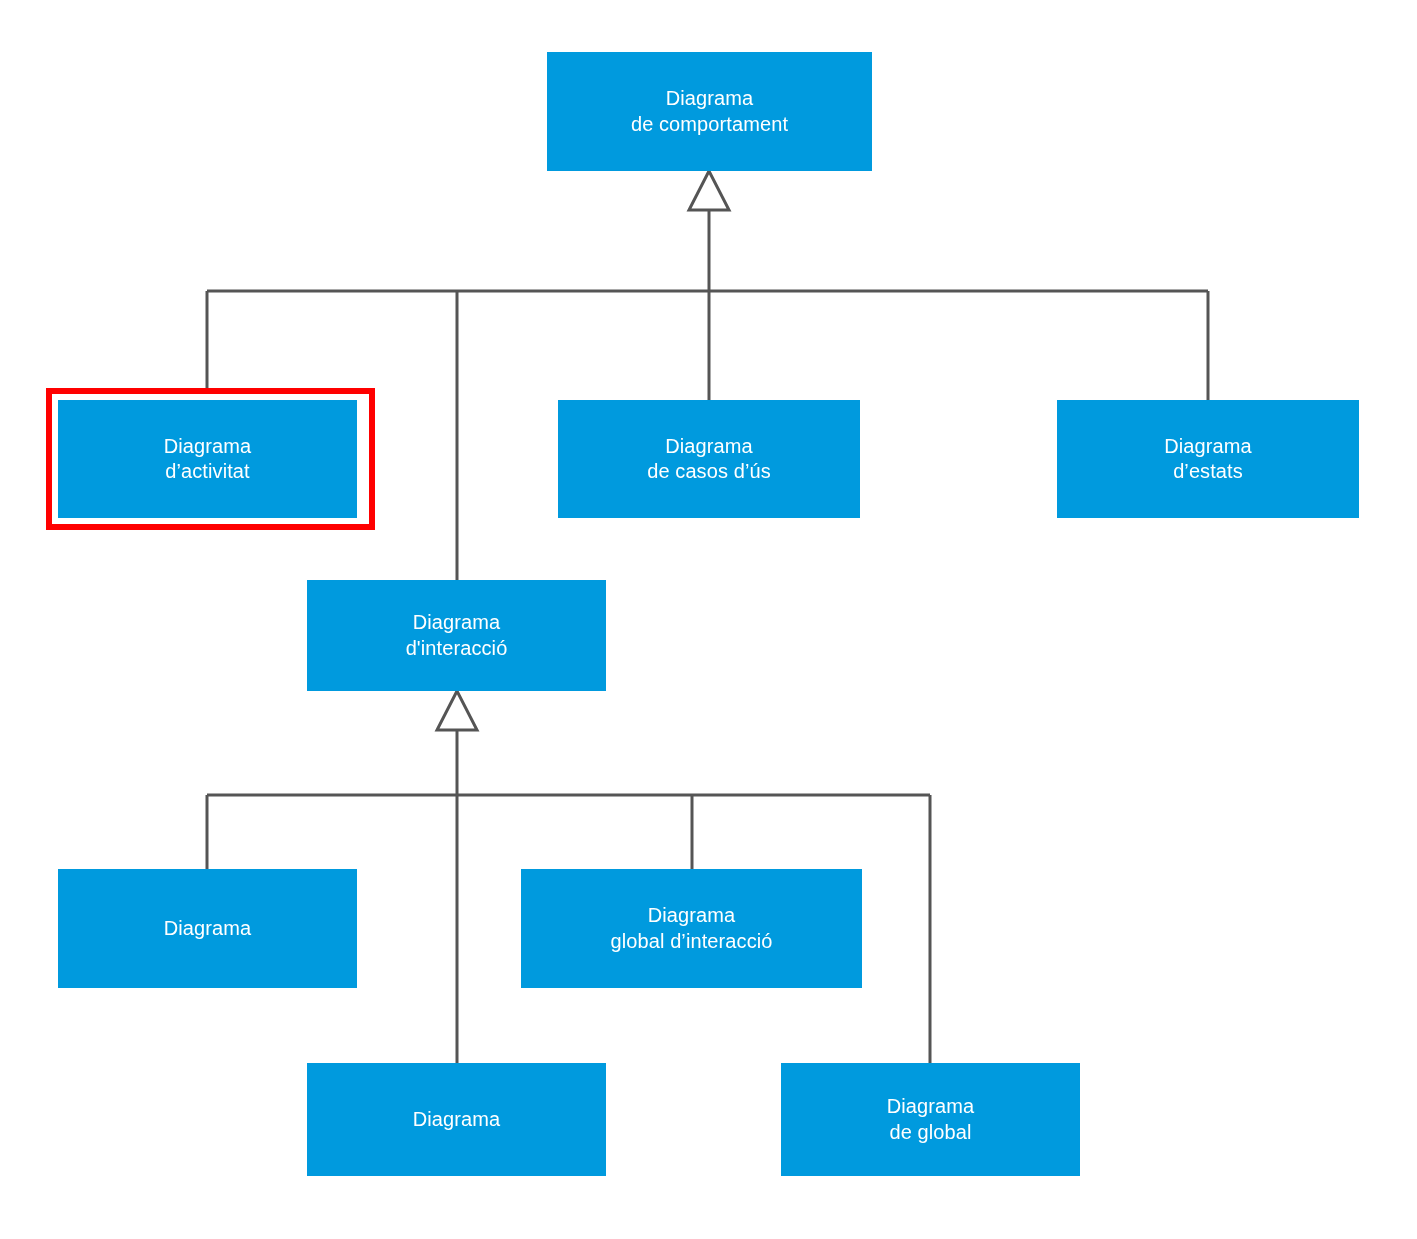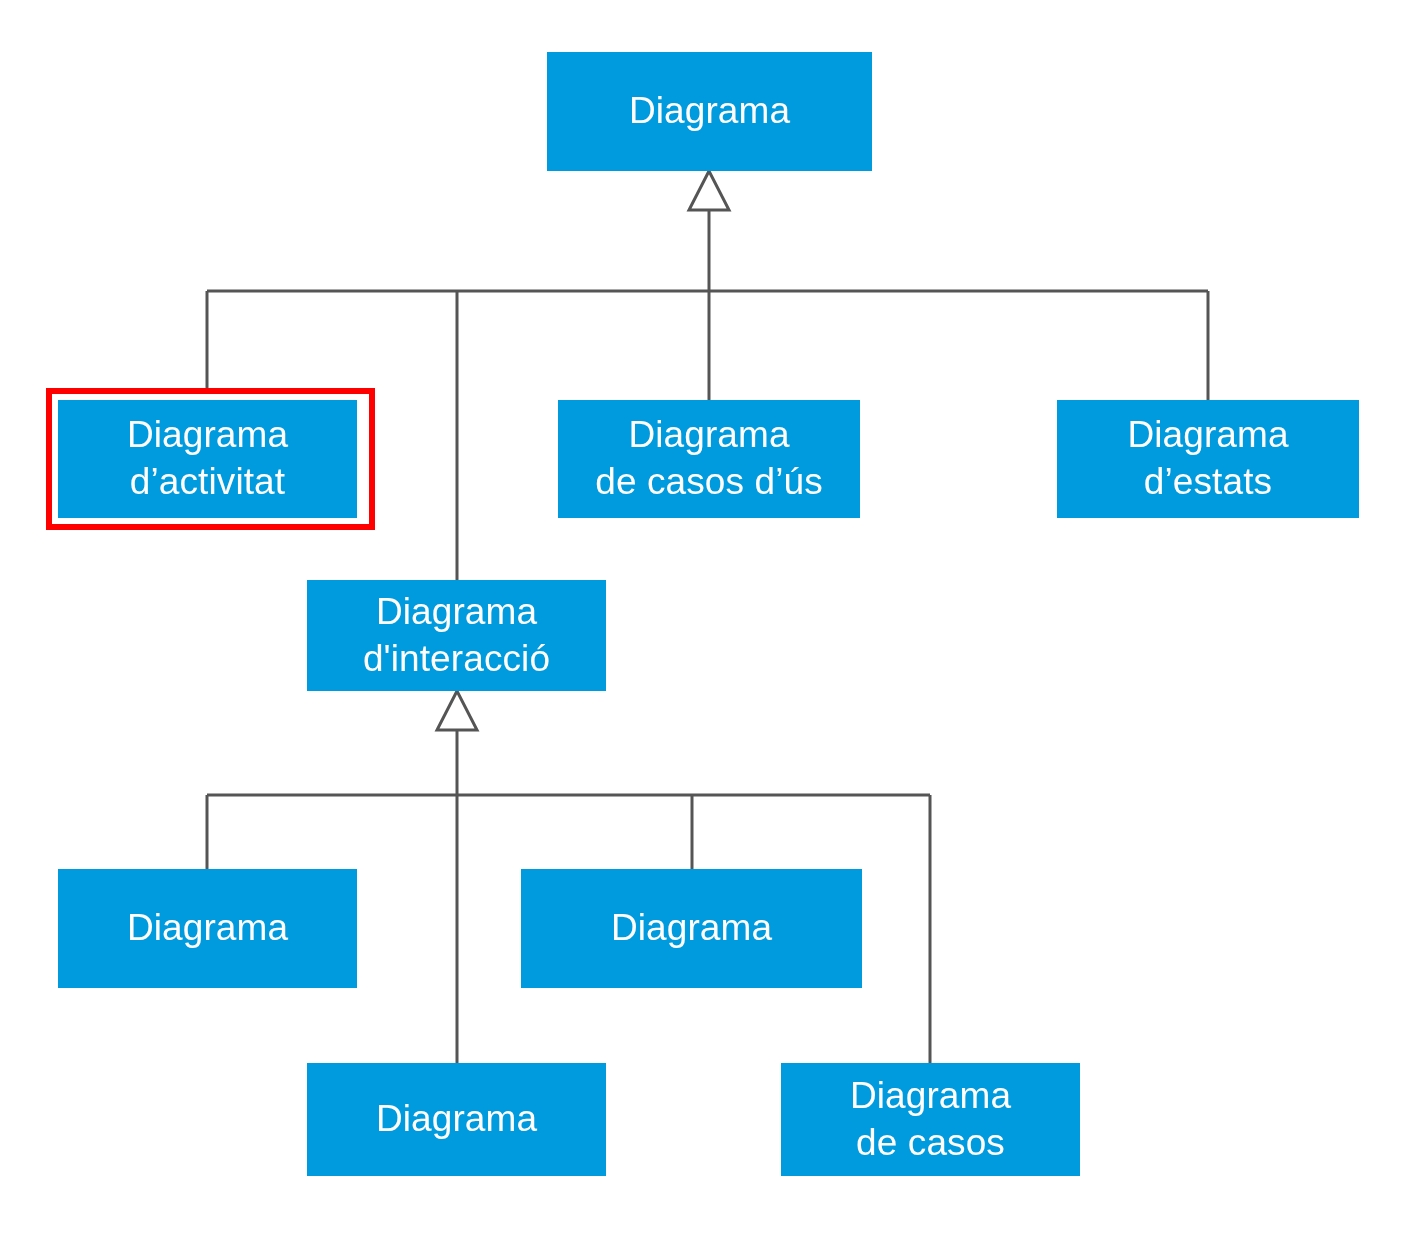--- a/index.html
+++ b/index.html
@@ -27,21 +27,21 @@
   }
   .node {
     position: absolute;
     box-sizing: border-box;
     display: flex;
     flex-direction: column;
     align-items: center;
     justify-content: center;
     background: var(--node-fill, #009ade);
     color: #ffffff;
-    font-size: 37px;
+    font-size: 20px;
     line-height: 1.27;
     text-align: center;
     letter-spacing: 0.1px;
     white-space: pre;
     z-index: 2;
   }
   .node .node-line {
     display: block;
   }
   .highlight-frame {
@@ -73,28 +73,28 @@
         <line x1="207" y1="795" x2="930" y2="795" stroke="#555555" stroke-width="3"></line>
         <line x1="207" y1="795" x2="207" y2="869" stroke="#555555" stroke-width="3"></line>
         <line x1="457" y1="795" x2="457" y2="1063" stroke="#555555" stroke-width="3"></line>
         <line x1="692" y1="795" x2="692" y2="869" stroke="#555555" stroke-width="3"></line>
         <line x1="930" y1="795" x2="930" y2="1063" stroke="#555555" stroke-width="3"></line>
         <polygon points="457,691 437,730 477,730" fill="#ffffff" stroke="#555555" stroke-width="3" stroke-linejoin="miter"></polygon>
       </g>
     </svg>
 
   <div id="node-layer">
-      <div class="node" style="left: 547px; top: 52px; width: 325px; height: 119px; --node-fill: #009ade; color: rgb(255, 255, 255);"><span class="node-line">Diagrama</span></div>
+      <div class="node" style="left: 547px; top: 52px; width: 325px; height: 119px; --node-fill: #009ade; color: rgb(255, 255, 255);"><span class="node-line">Diagrama</span><span class="node-line">de comportament</span></div>
       <div class="node" style="left: 58px; top: 400px; width: 299px; height: 118px; --node-fill: #009ade; color: rgb(255, 255, 255);"><span class="node-line">Diagrama</span><span class="node-line">d’activitat</span></div>
       <div class="node" style="left: 558px; top: 400px; width: 302px; height: 118px; --node-fill: #009ade; color: rgb(255, 255, 255);"><span class="node-line">Diagrama</span><span class="node-line">de casos d’ús</span></div>
       <div class="node" style="left: 1057px; top: 400px; width: 302px; height: 118px; --node-fill: #009ade; color: rgb(255, 255, 255);"><span class="node-line">Diagrama</span><span class="node-line">d’estats</span></div>
       <div class="node" style="left: 307px; top: 580px; width: 299px; height: 111px; --node-fill: #009ade; color: rgb(255, 255, 255);"><span class="node-line">Diagrama</span><span class="node-line">d'interacció</span></div>
       <div class="node" style="left: 58px; top: 869px; width: 299px; height: 119px; --node-fill: #009ade; color: rgb(255, 255, 255);"><span class="node-line">Diagrama</span></div>
-      <div class="node" style="left: 521px; top: 869px; width: 341px; height: 119px; --node-fill: #009ade; color: rgb(255, 255, 255);"><span class="node-line">Diagrama</span></div>
+      <div class="node" style="left: 521px; top: 869px; width: 341px; height: 119px; --node-fill: #009ade; color: rgb(255, 255, 255);"><span class="node-line">Diagrama</span><span class="node-line">global d’interacció</span></div>
       <div class="node" style="left: 307px; top: 1063px; width: 299px; height: 113px; --node-fill: #009ade; color: rgb(255, 255, 255);"><span class="node-line">Diagrama</span></div>
-      <div class="node" style="left: 781px; top: 1063px; width: 299px; height: 113px; --node-fill: #009ade; color: rgb(255, 255, 255);"><span class="node-line">Diagrama</span><span class="node-line">de casos</span></div>
+      <div class="node" style="left: 781px; top: 1063px; width: 299px; height: 113px; --node-fill: #009ade; color: rgb(255, 255, 255);"><span class="node-line">Diagrama</span><span class="node-line">de global</span></div>
     </div>
 
   <div id="highlight-layer">
       <div class="highlight-frame" style="left: 46px; top: 388px; width: 329px; height: 142px; border-width: 6px; border-color: rgb(255, 0, 0);"></div>
     </div>
 
 </div>
 
 </body></html>

